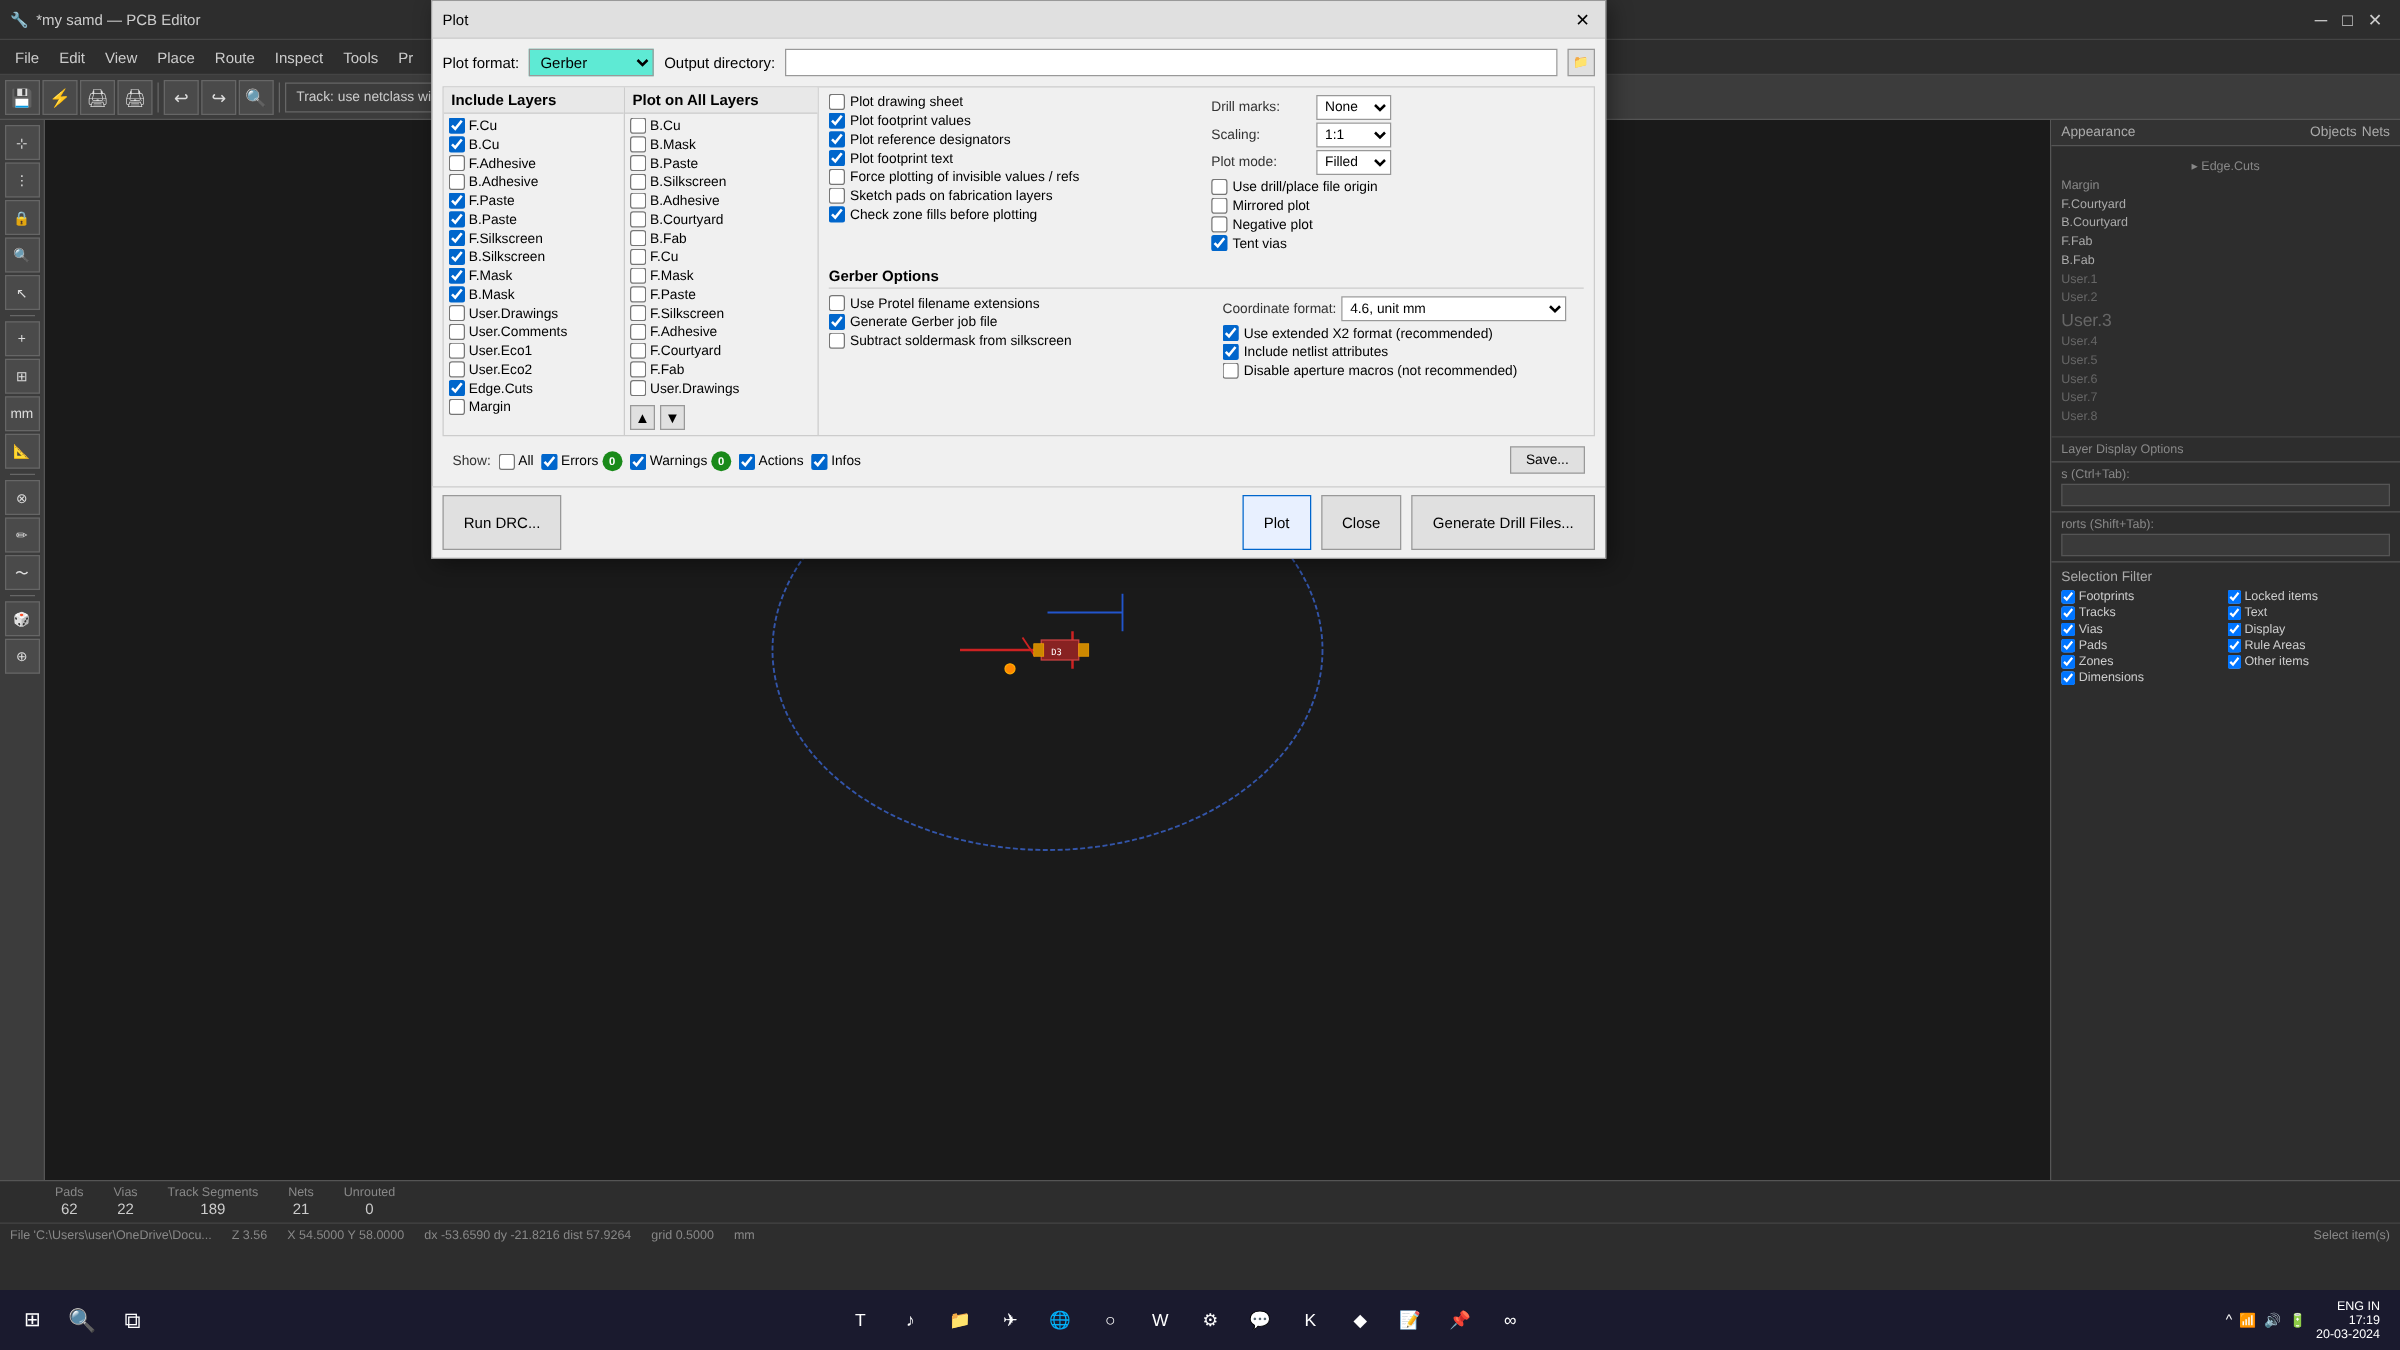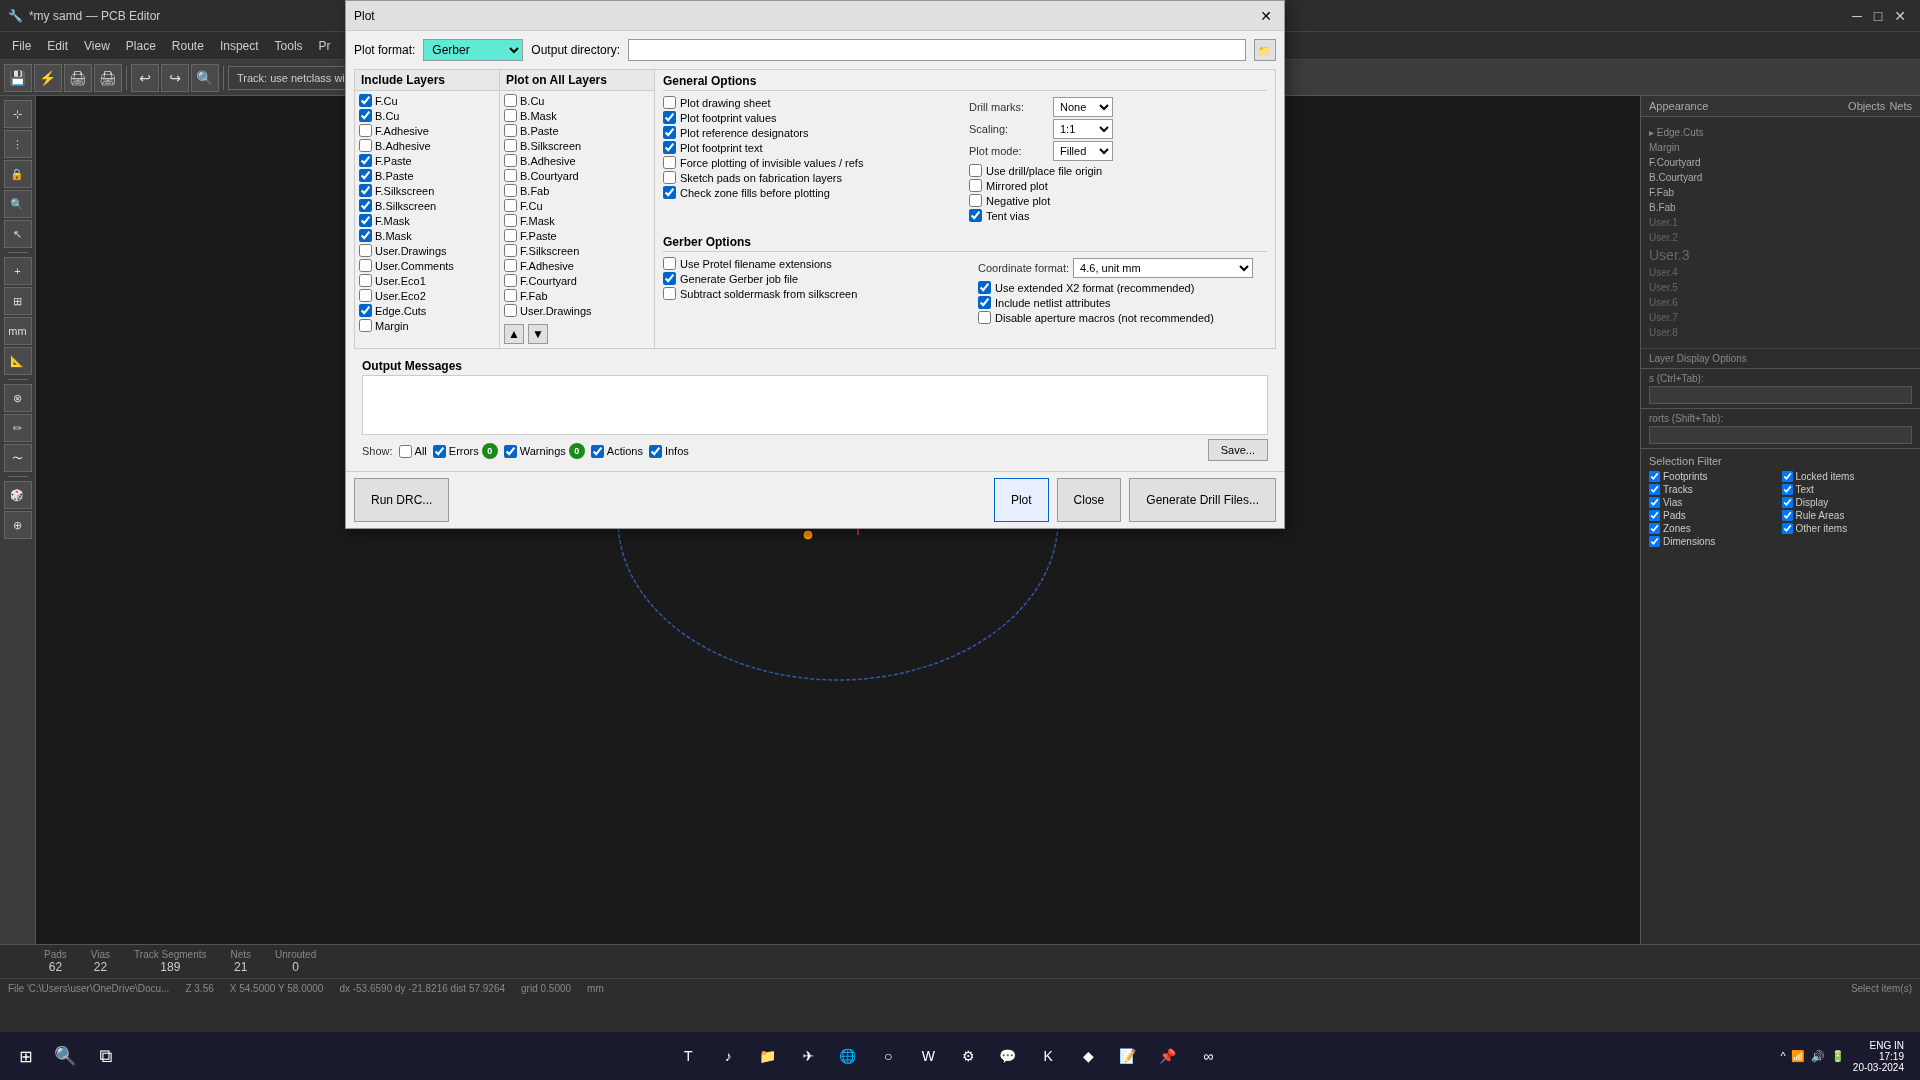--- a/index.html
+++ b/index.html
@@ -192,21 +192,21 @@
   </div>
 
   <div class="right-panel">
     <div style="padding:4px 8px;background:#333;border-bottom:1px solid #555;display:flex;gap:4px;align-items:center;">
       <span style="color:#aaa;font-size:11px;">Appearance</span>
       <span style="flex:1"></span>
       <span style="color:#aaa;font-size:11px;cursor:pointer;">Objects</span>
       <span style="color:#aaa;font-size:11px;cursor:pointer;">Nets</span>
     </div>
     <div class="right-panel-section">
-      <div style="font-size:10px;color:#888;padding:2px 0;">▸ Edge.Cuts</div>
+      <div style="font-size:10px;color:#888;padding:2px 0;text-align:center;">▸ Edge.Cuts</div>
       <div style="font-size:10px;color:#888;padding:2px 0;">  Margin</div>
       <div style="font-size:10px;color:#aaa;padding:2px 0;">  F.Courtyard</div>
       <div style="font-size:10px;color:#aaa;padding:2px 0;">  B.Courtyard</div>
       <div style="font-size:10px;color:#aaa;padding:2px 0;">  F.Fab</div>
       <div style="font-size:10px;color:#aaa;padding:2px 0;">  B.Fab</div>
       <div style="font-size:10px;color:#666;padding:2px 0;">  User.1</div>
       <div style="font-size:10px;color:#666;padding:2px 0;">  User.2</div>
       <div style="font-size:14px;color:#666;padding:2px 0;">  User.3</div>
       <div style="font-size:10px;color:#666;padding:2px 0;">  User.4</div>
       <div style="font-size:10px;color:#666;padding:2px 0;">  User.5</div>
@@ -472,21 +472,20 @@
           </div>
           <div class="arrow-row">
             <button class="arrow-btn">▲</button>
             <button class="arrow-btn">▼</button>
           </div>
         </div>
 
         <div class="col-options">
 
           <div class="options-section">
-            <div class="options-title">General Options</div>
             <div style="display:grid;grid-template-columns:1fr 1fr;gap:2px 8px;">
               <div>
                 <div class="opt-item">
                     <input type="checkbox" style="">
                     <span>Plot drawing sheet</span>
                   </div>
                 <div class="opt-item">
                     <input type="checkbox" checked="" style="">
                     <span>Plot footprint values</span>
                   </div>
@@ -585,24 +584,20 @@
                 <div class="opt-item">
                     <input type="checkbox" style="">
                     <span>Disable aperture macros (not recommended)</span>
                   </div>
               </div>
             </div>
           </div>
         </div>
       </div>
 
-      <div class="output-messages-section">
-        <div class="output-messages-header">Output Messages</div>
-        <div class="output-messages-box"></div>
-      </div>
 
       <div style="display:flex;align-items:center;justify-content:space-between;">
         <div class="show-row">
           <span class="show-label">Show:</span>
           <div class="show-item">
             <input type="checkbox" style="">
             <span>All</span>
           </div>
           <div class="show-item">
             <input type="checkbox" checked="" style="">

